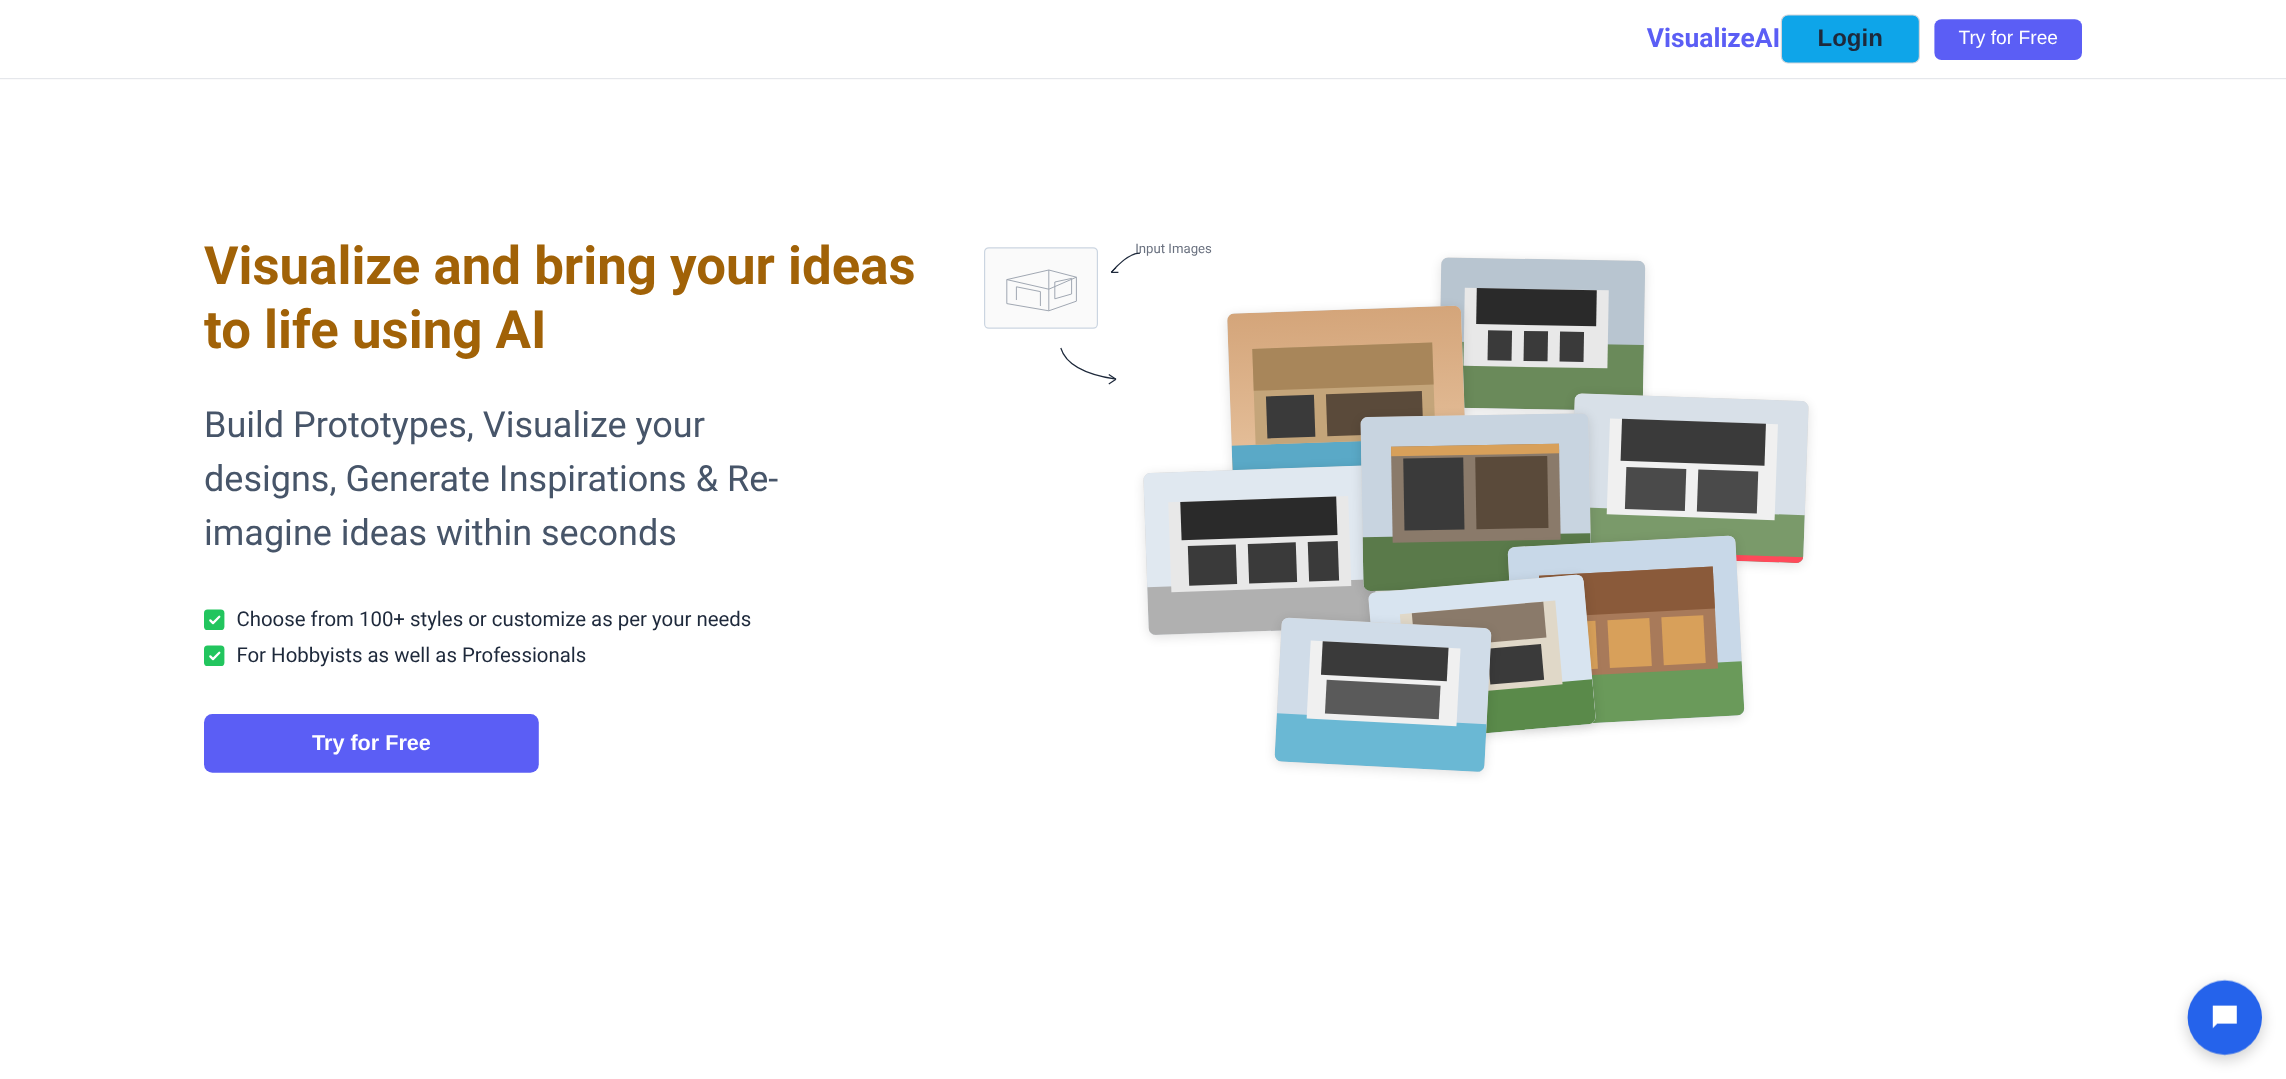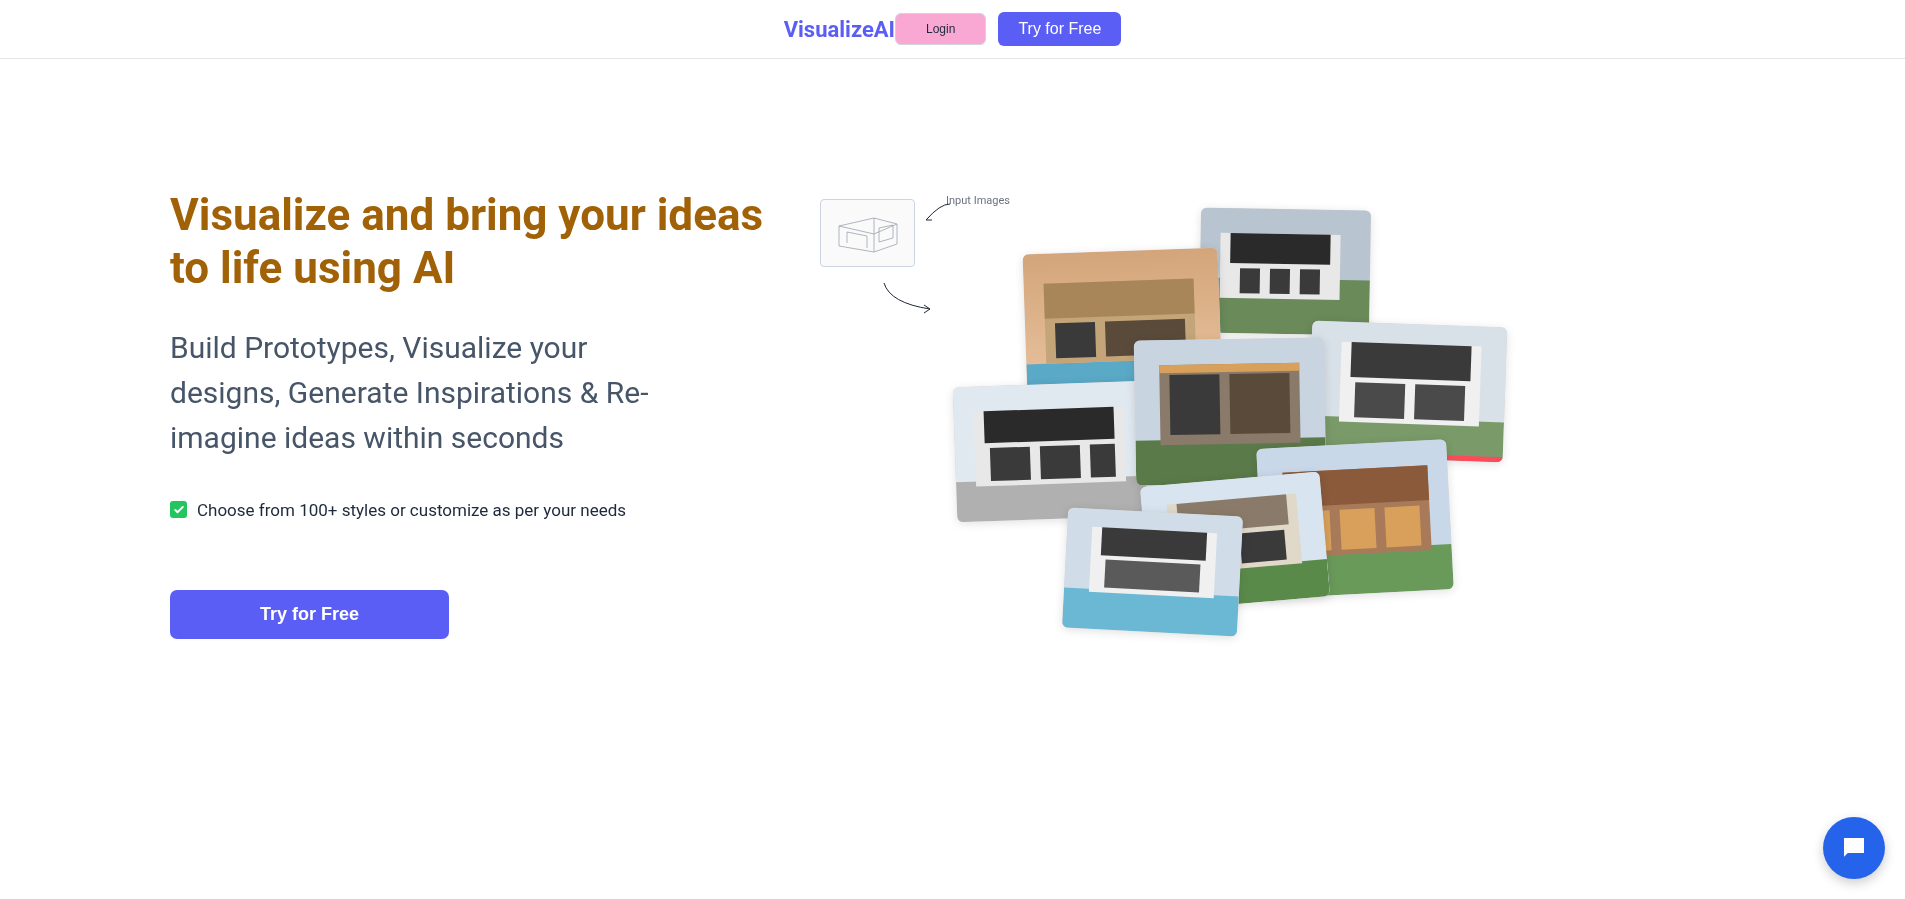--- a/index.html
+++ b/index.html
@@ -10,21 +10,21 @@
 
     body {
       font-family: -apple-system, BlinkMacSystemFont, 'Segoe UI', Roboto, sans-serif;
       background: #ffffff;
       color: #1e293b;
     }
 
     .header {
       display: flex;
       align-items: center;
-      justify-content: center;
+      justify-content: flex-end;
       padding: 12px 170px;
       border-bottom: 1px solid #e5e7eb;
     }
 
     .logo {
       font-size: 22px;
       font-weight: 700;
       color: #5b5ef5;
     }
 
@@ -44,26 +44,26 @@
     }
 
     .header-actions {
       display: flex;
       gap: 12px;
       align-items: center;
     }
 
     .btn-login {
       padding: 8px 30px;
-      background: #f9a8d4;
+      background: #0ea5e9;
       color: #1e293b;
       border: 1px solid #d1d5db;
       border-radius: 6px;
-      font-size: 12px;
-      font-weight: 400;
+      font-size: 20px;
+      font-weight: 700;
       cursor: pointer;
     }
 
     .btn-primary {
       padding: 8px 20px;
       background: #5b5ef5;
       color: #ffffff;
       border: none;
       border-radius: 6px;
       font-size: 16px;
@@ -92,21 +92,21 @@
     .hero-subtitle {
       font-size: 30px;
       color: #475569;
       line-height: 1.5;
       margin-bottom: 40px;
       max-width: 520px;
     }
 
     .feature-list {
       list-style: none;
-      margin-bottom: 70px;
+      margin-bottom: 38px;
     }
 
     .feature-list li {
       display: flex;
       align-items: center;
       gap: 10px;
       margin-bottom: 10px;
       font-size: 17px;
       color: #1e293b;
     }
@@ -246,20 +246,28 @@
     <h1 class="hero-title">Visualize and bring your ideas to life using AI</h1>
     <p class="hero-subtitle">Build Prototypes, Visualize your designs, Generate Inspirations &amp; Re-imagine ideas within seconds</p>
     <ul class="feature-list">
       <li>
         <span class="check-icon">
           <svg viewBox="0 0 16 16" fill="none">
               <path d="M3 8l3 3 7-7" stroke="#ffffff" stroke-width="2.5" stroke-linecap="round" stroke-linejoin="round"></path>
             </svg>
         </span>
         <span>Choose from 100+ styles or customize as per your needs</span>
+      </li>
+      <li>
+        <span class="check-icon">
+          <svg viewBox="0 0 16 16" fill="none">
+              <path d="M3 8l3 3 7-7" stroke="#ffffff" stroke-width="2.5" stroke-linecap="round" stroke-linejoin="round"></path>
+            </svg>
+        </span>
+        <span>For Hobbyists as well as Professionals</span>
       </li>
     </ul>
     <button class="btn-cta">Try for Free</button>
   </div>
 
   <div class="hero-right">
     <div class="input-sketch">
       <svg width="78" height="50" viewBox="0 0 78 50">
         <g stroke="#9ca3af" stroke-width="0.8" fill="none">
           <path d="M10 38 L10 18 L45 10 L68 16 L68 36 L45 44 L10 38"></path>

